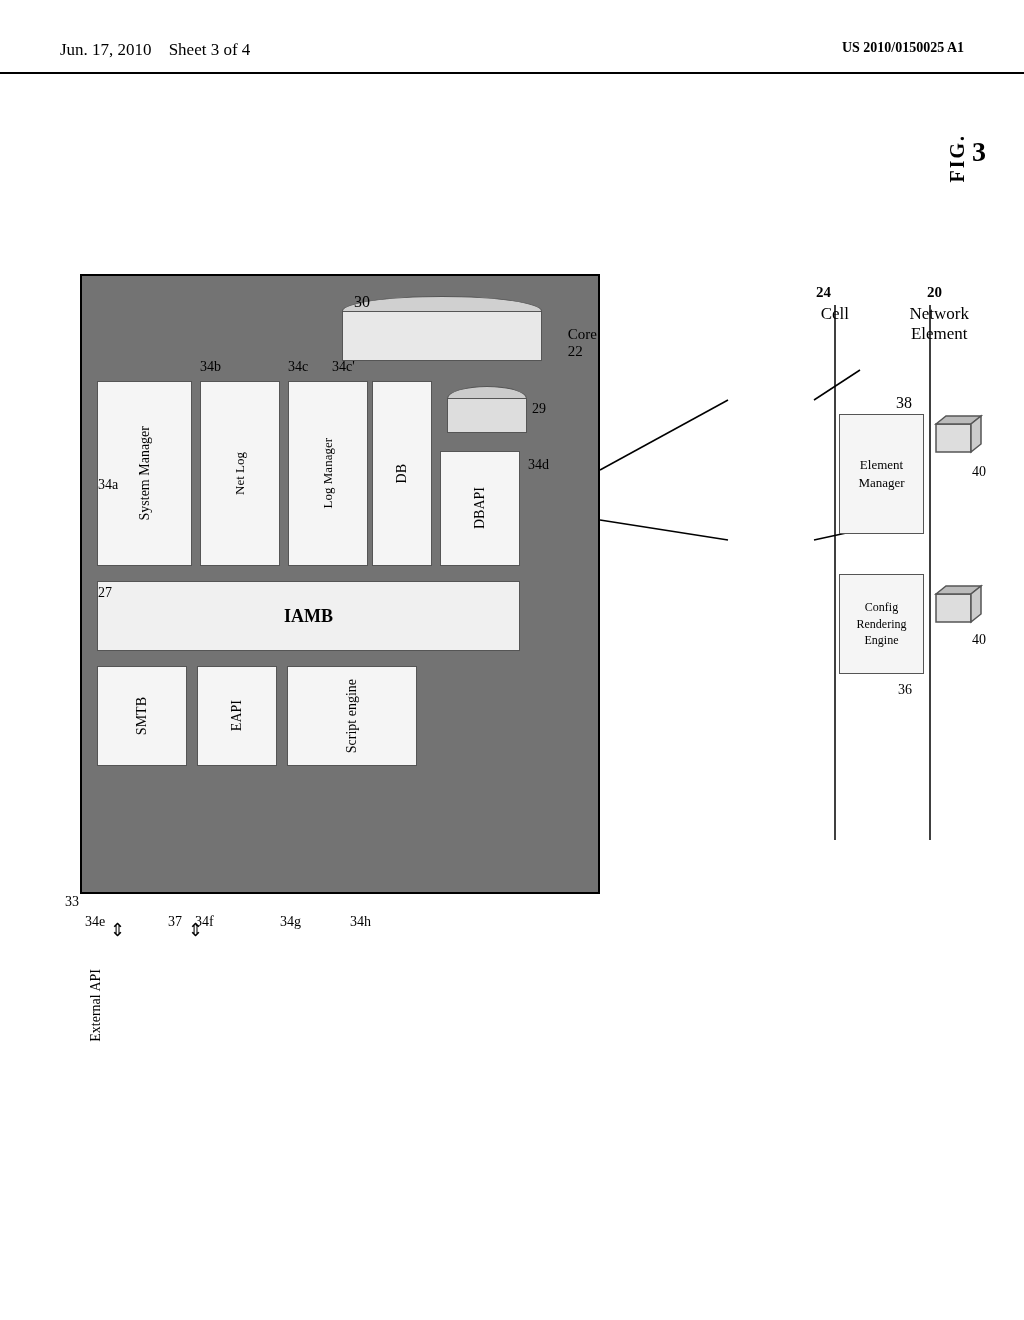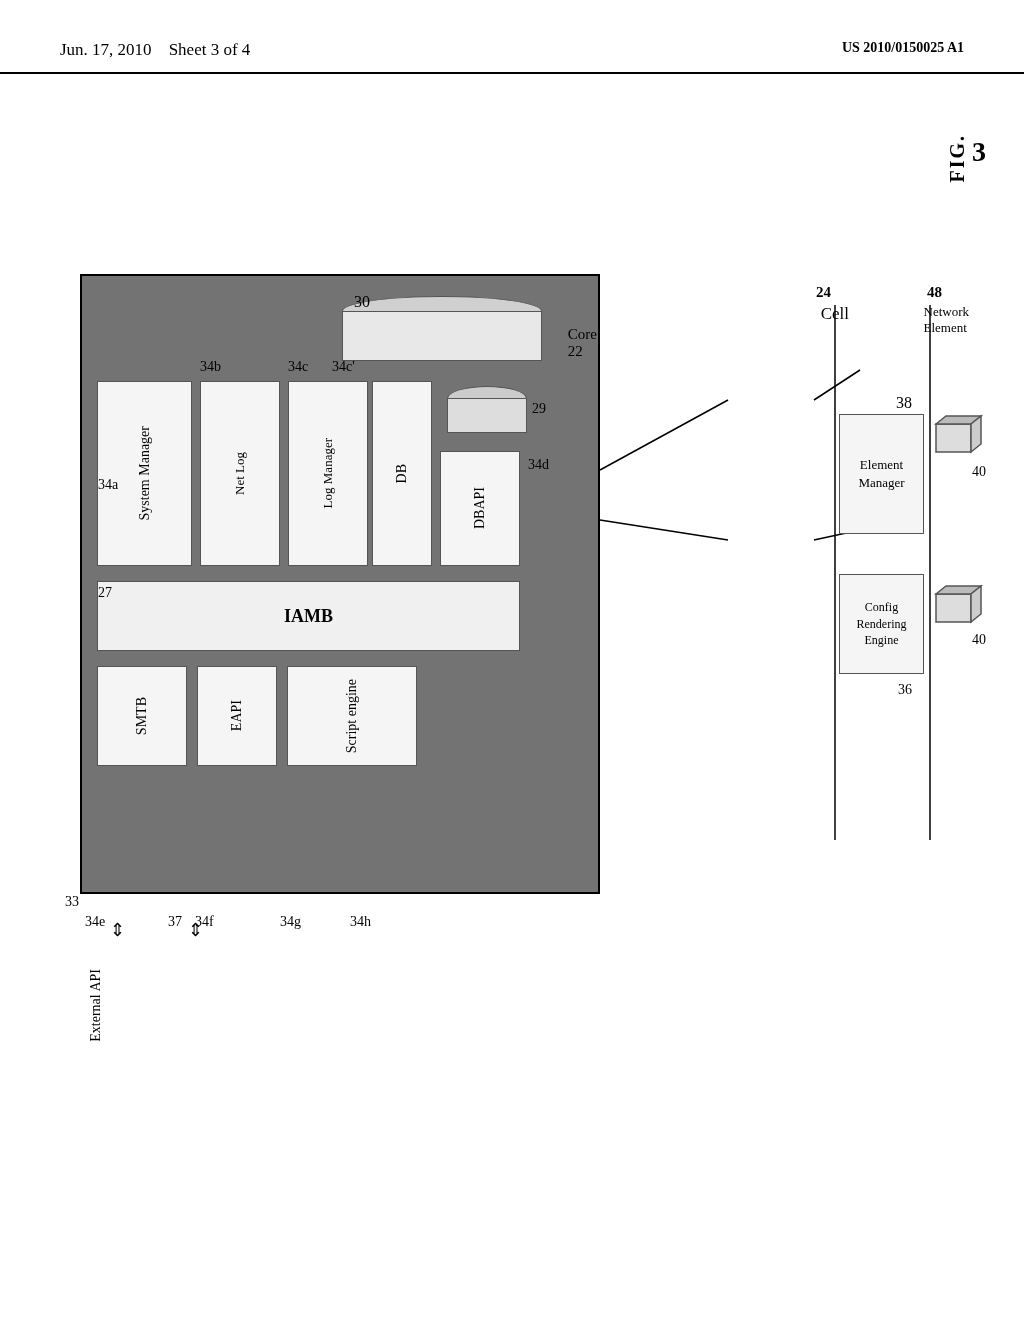--- a/index.html
+++ b/index.html
@@ -75,21 +75,22 @@
       right: 193px;
       top: 210px;
       font-size: 15px;
       font-weight: bold;
       margin-left: 32px;
     }
     .ne-label {
       position: absolute;
       right: 55px;
       top: 230px;
-      font-size: 13px;
+      font-size: 17px;
+      text-align: center;
     }
     .ne-ref {
       position: absolute;
       right: 82px;
       top: 210px;
       font-size: 15px;
       font-weight: bold;
     }
 
     
@@ -502,21 +503,21 @@
 </svg>
 
 <div class="content">
 
   <div class="fig-label">FIG.</div>
   <div class="fig-number">3</div>
 
   <div class="cell-ref">24</div>
   <div class="cell-label">Cell</div>
 
-  <div class="ne-ref">48</div>
+  <div class="ne-ref">20</div>
   <div class="ne-label">Network<br>Element</div>
 
   <div class="diagram-box">
 
     <div class="cylinder-container">
       <div class="cylinder-top"></div>
       <div class="cylinder-body"></div>
       <div class="cylinder-label">
         <span>Core</span><br>
         <span>22</span>

